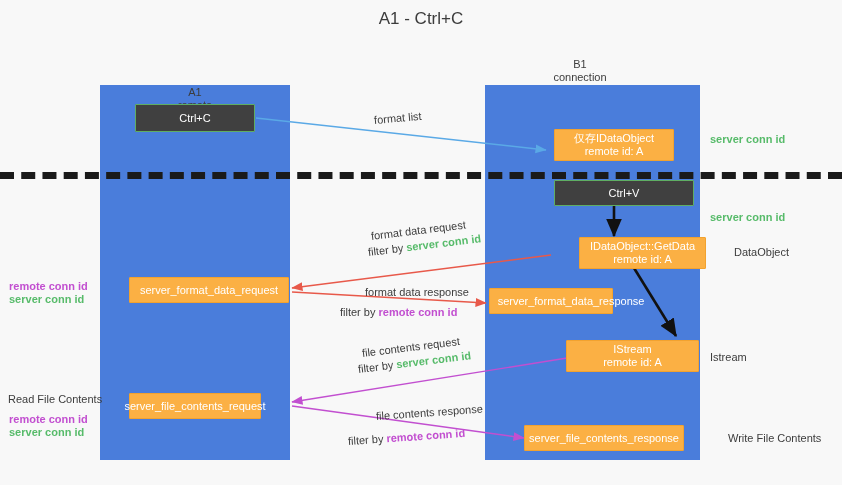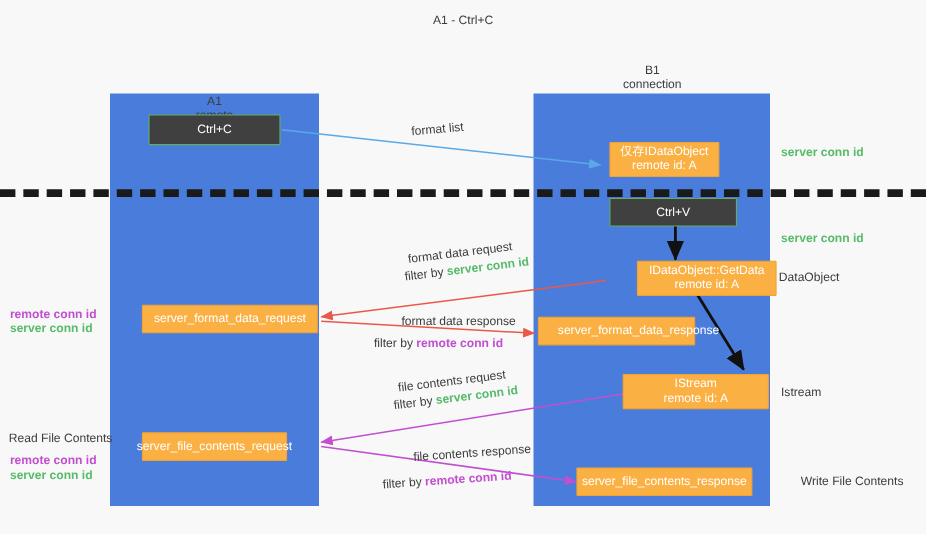--- a/index.html
+++ b/index.html
@@ -2,21 +2,21 @@
 <html><head>
 <meta charset="utf-8">
 <style>
   html,body{margin:0;padding:0;}
   body{width:842px;height:485px;background:#f8f8f8;position:relative;
        font-family:"Liberation Sans","DejaVu Sans",sans-serif;overflow:hidden;}
   #stage{position:absolute;inset:0;}
   .lane{position:absolute;background:#4a7ddb;}
   .lane-head{position:absolute;text-align:center;color:#3c3c3c;font-size:11px;line-height:13px;}
   .title{position:absolute;left:0;right:0;top:8px;text-align:center;color:#3c3c3c;
-         font-size:11px;line-height:22px;}
+         font-size:17px;line-height:22px;}
   .box{position:absolute;box-sizing:border-box;display:flex;flex-direction:column;
        align-items:center;justify-content:center;color:#ffffff;font-size:11px;line-height:13px;
        text-align:center;border-radius:1px;}
   .box.green{background:#404040;border:1px solid #5fae63;}
   .box.orange{background:#fbb044;border:1px solid #f2a22f;}
   .divider{position:absolute;left:0;right:0;height:0;border-top:7px dashed #1a1a1a;}
   .side{position:absolute;font-size:11px;line-height:14px;color:#3c3c3c;}
   .green-t{color:#57bb6a;font-weight:bold;}
   .pink-t{color:#c24fd0;font-weight:bold;}
   .lbl{position:absolute;font-size:11px;line-height:14px;color:#3c3c3c;white-space:nowrap;}
@@ -32,21 +32,21 @@
     <div>A1 - Ctrl+C</div>
   </div>
 
   <div class="lane" style="left:100px;top:85px;width:190px;height:375px;"></div>
   <div class="lane" style="left:485px;top:85px;width:215px;height:375px;"></div>
 
   <div class="lane-head" style="left:135px;top:58px;width:120px;margin-top:28px;">
     <div>A1</div>
     <div>remote</div>
   </div>
-  <div class="lane-head" style="left:533px;top:58px;width:120px;">
+  <div class="lane-head" style="left:520px;top:58px;width:120px;">
     <div>B1</div>
     <div>connection</div>
   </div>
 
   <svg>
     <defs>
       <marker id="ah-blue" markerWidth="9" markerHeight="9" refX="7.5" refY="3.2" orient="auto" markerUnits="strokeWidth">
         <path d="M0,0 L8,3.2 L0,6.4 z" fill="#5aa9e6"></path>
       </marker>
       <marker id="ah-red" markerWidth="9" markerHeight="9" refX="7.5" refY="3.2" orient="auto" markerUnits="strokeWidth">
@@ -74,39 +74,39 @@
 
     <line x1="292" y1="406" x2="524" y2="438" stroke="#c24fd0" stroke-width="1.4" marker-end="url(#ah-mag)"></line>
   </svg>
 
   <div class="divider" style="top:172px;"></div>
 
   <div class="box green" style="left:135px;top:104px;width:120px;height:28px;">
     <span>Ctrl+C</span>
   </div>
 
-  <div class="box orange" style="left:554px;top:129px;width:100px;height:32px;text-align:center;">
+  <div class="box orange" style="left:554px;top:129px;width:120px;height:32px;text-align:center;">
     <span>仅存IDataObject</span>
     <span>remote id: A</span>
   </div>
 
-  <div class="box green" style="left:554px;top:180px;width:116px;height:26px;">
+  <div class="box green" style="left:554px;top:180px;width:140px;height:26px;">
     <span>Ctrl+V</span>
   </div>
 
   <div class="box orange" style="left:551px;top:237px;width:127px;height:32px;margin-left:28px;">
     <span>IDataObject::GetData</span>
     <span>remote id: A</span>
   </div>
 
   <div class="box orange" style="left:129px;top:277px;width:160px;height:26px;">
     <span>server_format_data_request</span>
   </div>
 
-  <div class="box orange" style="left:489px;top:288px;width:143px;height:26px;padding-left:40px;">
+  <div class="box orange" style="left:489px;top:288px;width:124px;height:26px;padding-left:40px;">
     <span>server_format_data_response</span>
   </div>
 
   <div class="box orange" style="left:566px;top:340px;width:133px;height:32px;">
     <span>IStream</span>
     <span>remote id: A</span>
   </div>
 
   <div class="box orange" style="left:129px;top:393px;width:132px;height:26px;">
     <span>server_file_contents_request</span>
@@ -133,21 +133,21 @@
     <span>filter by </span><span class="green-t">server conn id</span>
   </div>
 
   <div class="lbl rot" style="left:376px;top:409px;transform:rotate(-4deg);">file contents response</div>
   <div class="lbl rot" style="left:348px;top:434px;transform:rotate(-4deg);">
     <span>filter by </span><span class="pink-t">remote conn id</span>
   </div>
 
   <div class="side green-t" style="left:710px;top:132px;">server conn id</div>
   <div class="side green-t" style="left:710px;top:210px;">server conn id</div>
-  <div class="side" style="left:708px;top:245px;">DataObject</div>
+  <div class="side" style="left:734px;top:245px;">DataObject</div>
   <div class="side" style="left:710px;top:350px;">Istream</div>
   <div class="side" style="left:728px;top:431px;">Write File Contents</div>
 
   <div class="side pink-t" style="left:9px;top:279px;">remote conn id</div>
   <div class="side green-t" style="left:9px;top:292px;">server conn id</div>
 
   <div class="side" style="left:8px;top:392px;text-align:right;">Read File Contents</div>
   <div class="side pink-t" style="left:9px;top:412px;">remote conn id</div>
   <div class="side green-t" style="left:9px;top:425px;">server conn id</div>
 

